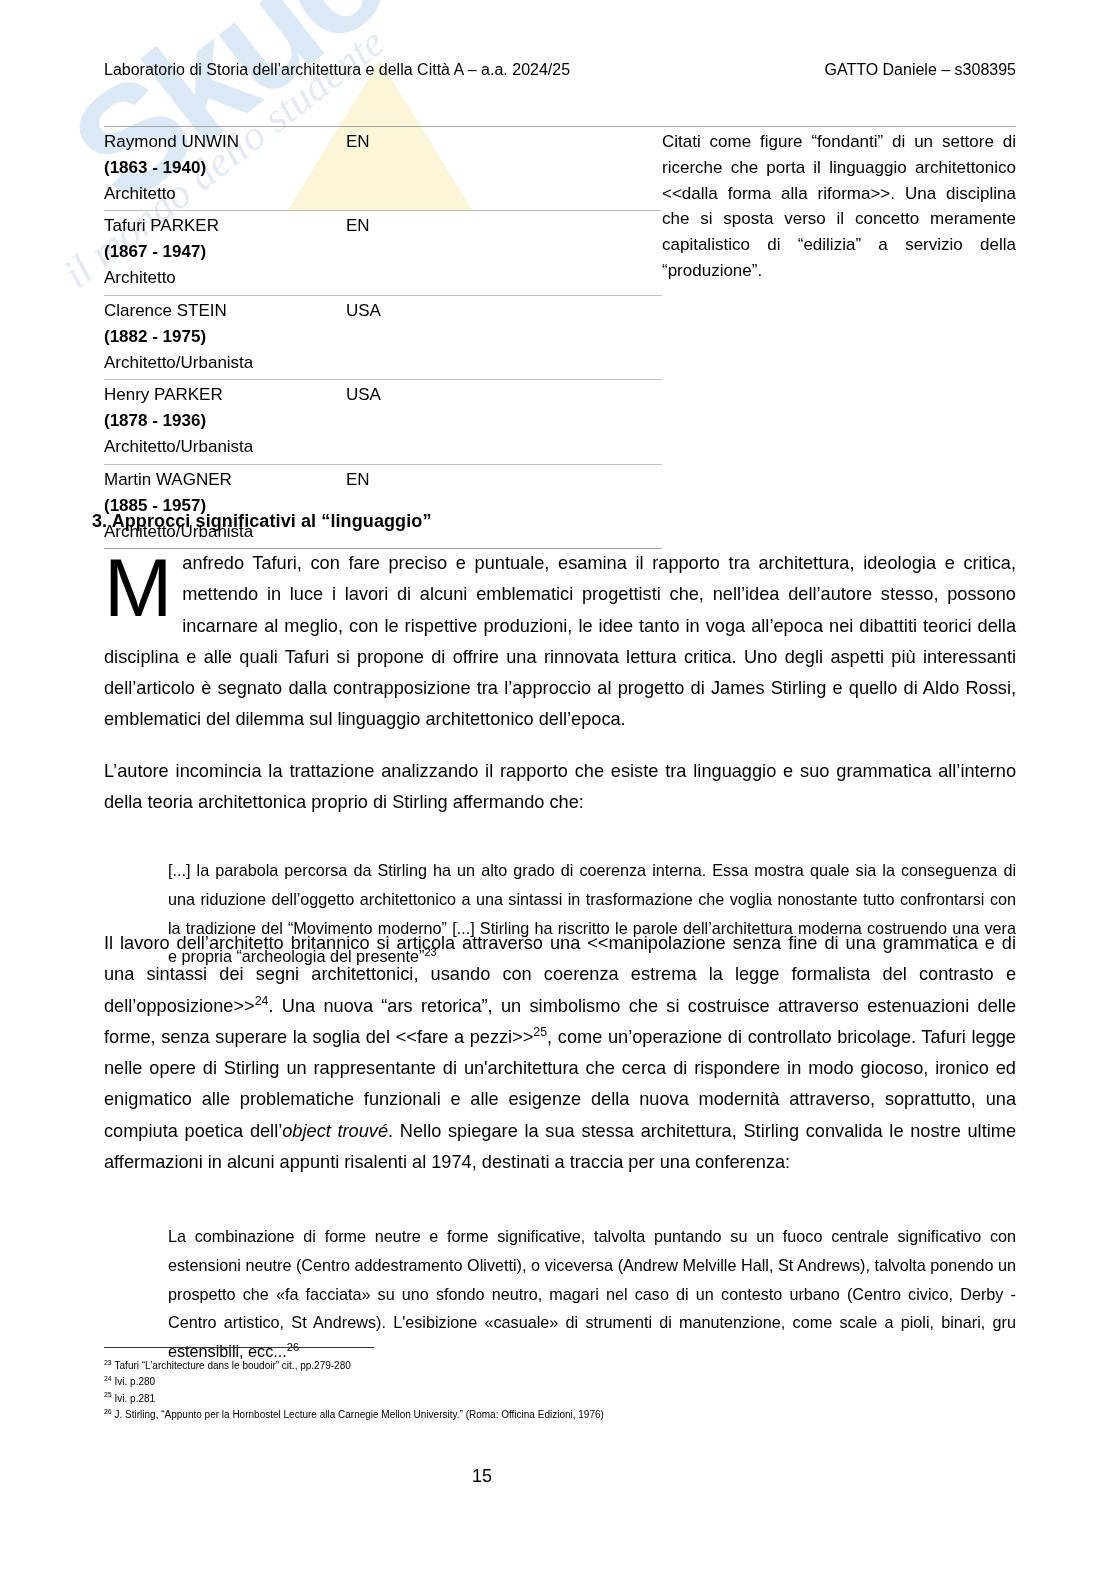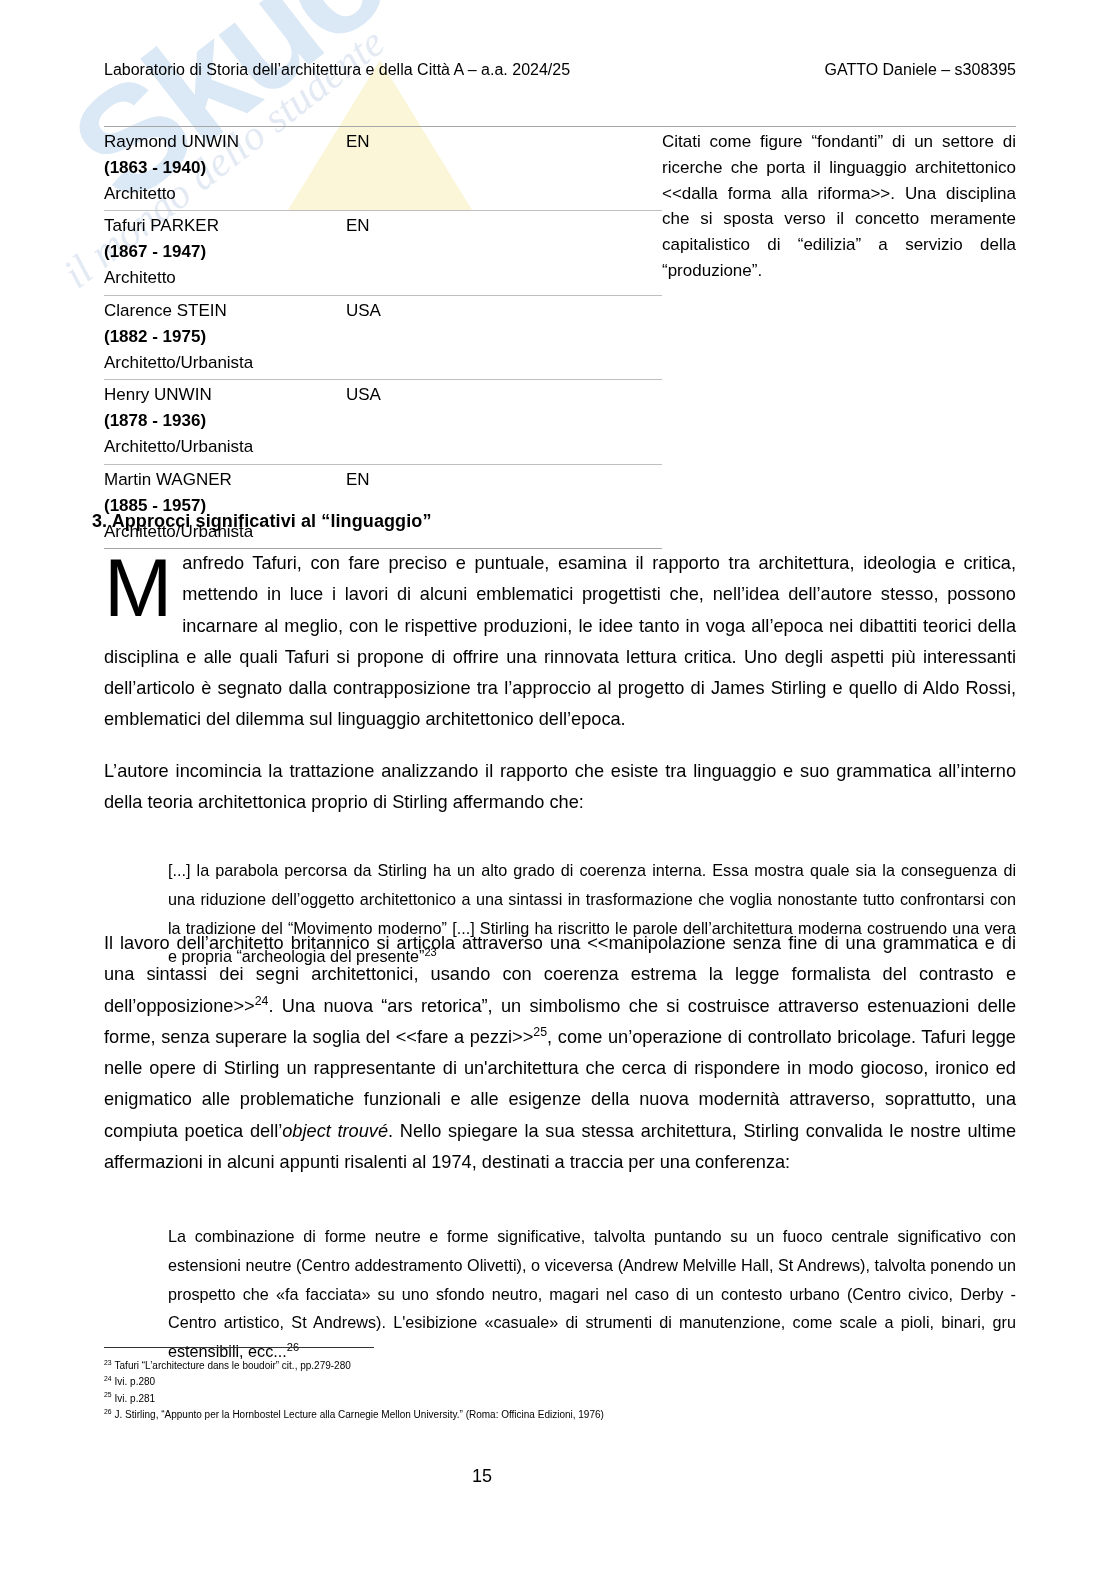--- a/index.html
+++ b/index.html
@@ -238,21 +238,21 @@
           <tr class="r2">
             <td class="c-name">
               <span class="pname">Clarence STEIN</span>
               <span class="pdates">(1882 - 1975)</span>
               <span class="prole">Architetto/Urbanista</span>
             </td>
             <td class="c-ctry">USA</td>
           </tr>
           <tr class="r3">
             <td class="c-name">
-              <span class="pname">Henry UNWIN</span>
+              <span class="pname">Henry PARKER</span>
               <span class="pdates">(1878 - 1936)</span>
               <span class="prole">Architetto/Urbanista</span>
             </td>
             <td class="c-ctry">USA</td>
           </tr>
           <tr class="r4 last">
             <td class="c-name">
               <span class="pname">Martin WAGNER</span>
               <span class="pdates">(1885 - 1957)</span>
               <span class="prole">Architetto/Urbanista</span>

